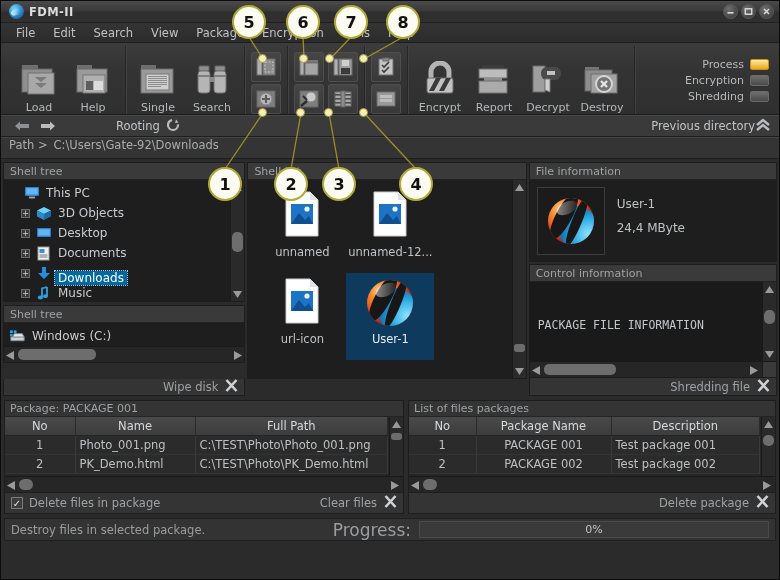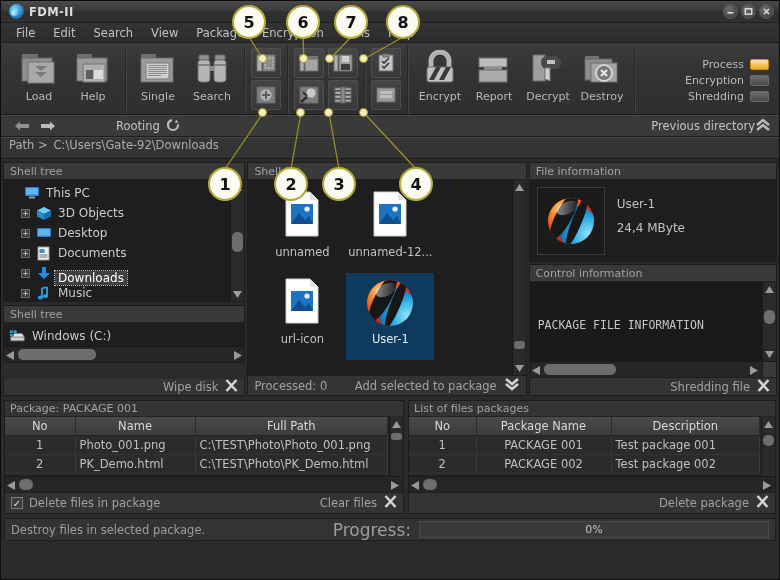--- a/index.html
+++ b/index.html
@@ -68,21 +68,21 @@
   .toolbar {
     height: 72px;
     background: linear-gradient(to bottom,#3c3c3c 0%, #343434 35%, #2f2f2f 100%);
     border-bottom: 1px solid #1c1c1c;
     display: flex; align-items: stretch;
     padding: 3px 4px 0 6px;
     position: relative;
     flex: 0 0 auto;
   }
   .tb-group {
-    display: flex; align-items: flex-start;
+    display: flex; align-items: flex-end;
     border-right: 1px solid #262626;
     padding: 0 5px;
     box-shadow: 1px 0 0 #424242;
   }
   .tb-group:last-of-type { border-right: none; box-shadow: none; }
   .tb-big {
     width: 54px; display: flex; flex-direction: column; align-items: center;
     padding-top: 2px;
   }
   .tb-big .glyph {
@@ -153,21 +153,21 @@
   .tree { padding: 3px 0 0 5px; }
   .tree-row { display: flex; align-items: center; height: 20px; gap: 3px; }
   .tree-row .expander {
     width: 9px; height: 9px; border: 1px solid #6b6b6b; background: #3b3b3b;
     color: #d0d0d0; font-size: 8px; line-height: 7px; text-align: center;
     margin-right: 2px; flex: 0 0 auto;
   }
   .tree-row .spacer9 { width: 9px; margin-right: 2px; flex: 0 0 auto; }
   .tree-row .tlabel { color: #c8ccd0; font-size: 12px; padding: 0 3px; }
   .tree-row.sel .tlabel {
-    background: #404040; color: #fff; outline: 1px dotted #9ec8f0; margin-top: 10px;
+    background: #0369a1; color: #fff; outline: 1px dotted #9ec8f0; margin-top: 10px;
   }
   .ico { width: 17px; height: 16px; flex: 0 0 auto; display:flex; align-items:center; justify-content:center;}
 
   .vscroll {
     position: absolute; right: 0; top: 0; width: 14px; bottom: 0;
     background: #2a2a2a; border-left: 1px solid #1a1a1a;
     display: flex; flex-direction: column; align-items: center; justify-content: space-between;
   }
   .vscroll .arr { height: 14px; display: flex; align-items: center; justify-content: center; width: 100%; }
   .vthumb { position: absolute; width: 11px; height: 20px; background: #6d6d6d; border-radius: 5px; }
@@ -779,32 +779,20 @@
                   <path d="M4.5 0 L9 7 L0 7 Z" fill="#9a9a9a"></path>
                 </svg>
             </div>
             <div class="arr">
               <svg width="9" height="7" viewBox="0 0 9 7">
                   <path d="M4.5 7 L0 0 L9 0 Z" fill="#9a9a9a"></path>
                 </svg>
             </div>
             <div class="vthumb" style="bottom:26px;left:1px;height:8px;border-radius:3px;"></div>
           </div>
-        </div>
-      </div>
-      <div class="panel-foot" style="border:1px solid #1d1d1d;border-top:none;">
-        <span>Processed: 0</span>
-        <div class="foot-right">
-          <span>Add selected to package</span>
-          <span>
-            <svg width="16" height="14" viewBox="0 0 16 14">
-              <path d="M2 2 L8 7 L14 2" fill="none" stroke="#cfd3d6" stroke-width="2.6"></path>
-              <path d="M2 7 L8 12 L14 7" fill="none" stroke="#cfd3d6" stroke-width="2.6"></path>
-            </svg>
-          </span>
         </div>
       </div>
     </div>
 
     <div class="col col-right">
       <div class="panel" style="height:100px">
         <div class="panel-cap">File information</div>
         <div class="panel-body fi-body">
           <div class="fi-thumb">
             <span class="sphere">

